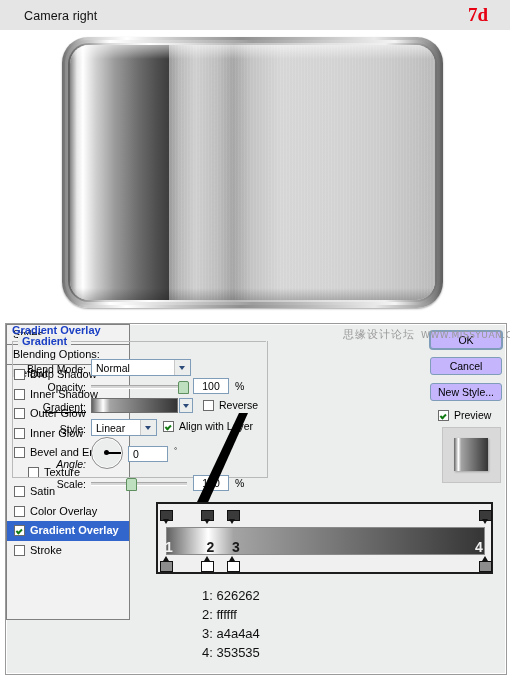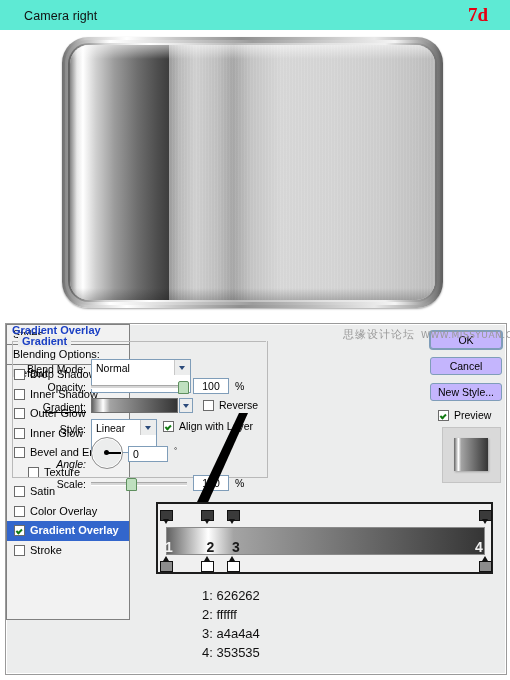--- a/index.html
+++ b/index.html
@@ -7,21 +7,21 @@
     width:510px;height:680px;
     background:#ffffff;
     font-family:"Liberation Sans", sans-serif;
     font-size:11px;
     color:#000;
     overflow:hidden;
     position:relative;
   }
 
   
-  #header{position:absolute;left:0;top:0;width:510px;height:30px;background:#5eead4;}
+  #header{position:absolute;left:0;top:0;width:510px;height:30px;background:#e5e5e5;}
   #header .title{position:absolute;left:24px;top:9px;font-size:12.5px;color:#111;letter-spacing:.1px;}
   #header .step{position:absolute;right:22px;top:4px;font-size:19px;font-weight:bold;color:#e60012;font-family:Liberation Serif, serif;}
 
   
   #artwork{position:absolute;left:0;top:30px;width:510px;height:288px;background:#fff;}
   .cam-wrap{position:absolute;left:62px;top:7px;width:381px;height:271px;}
   .cam-outer{
     position:absolute;left:0;top:0;width:381px;height:271px;
     border-radius:26px;
     background:linear-gradient(90deg,#6e6e6e 0%,#c9c9c9 6%,#ffffff 17%,#c6c6c6 30%,#8f8f8f 47%,#bdbdbd 66%,#e9e9e9 82%,#9a9a9a 96%,#5d5d5d 100%);
@@ -143,21 +143,21 @@
   }
   .groupbox .gtop{
     position:absolute;left:-1px;top:0;width:100%;height:1px;background:#b9b9b9;
   }
   .group-label{
     position:absolute;left:12px;top:11px;font-size:11px;font-weight:bold;color:#1a3fc4;
     background:#eceded;padding:0 4px;
   }
   .lbl{position:absolute;text-align:right;font-size:10.5px;color:#000;}
   .select{
-    position:absolute;height:34px;border:1px solid #7f9db9;background:#fff;
+    position:absolute;height:17px;border:1px solid #7f9db9;background:#fff;
     font-size:10.5px;line-height:16px;padding-left:4px;color:#000;box-sizing:border-box;
   }
   .select .arrow{
     position:absolute;right:0;top:0;width:15px;height:15px;background:#eceded;
     border-left:1px solid #c8c8c8;
   }
   .select .arrow:after{
     content:"";position:absolute;left:4px;top:6px;
     border-left:3.5px solid transparent;border-right:3.5px solid transparent;
     border-top:4px solid #2b4a7a;

